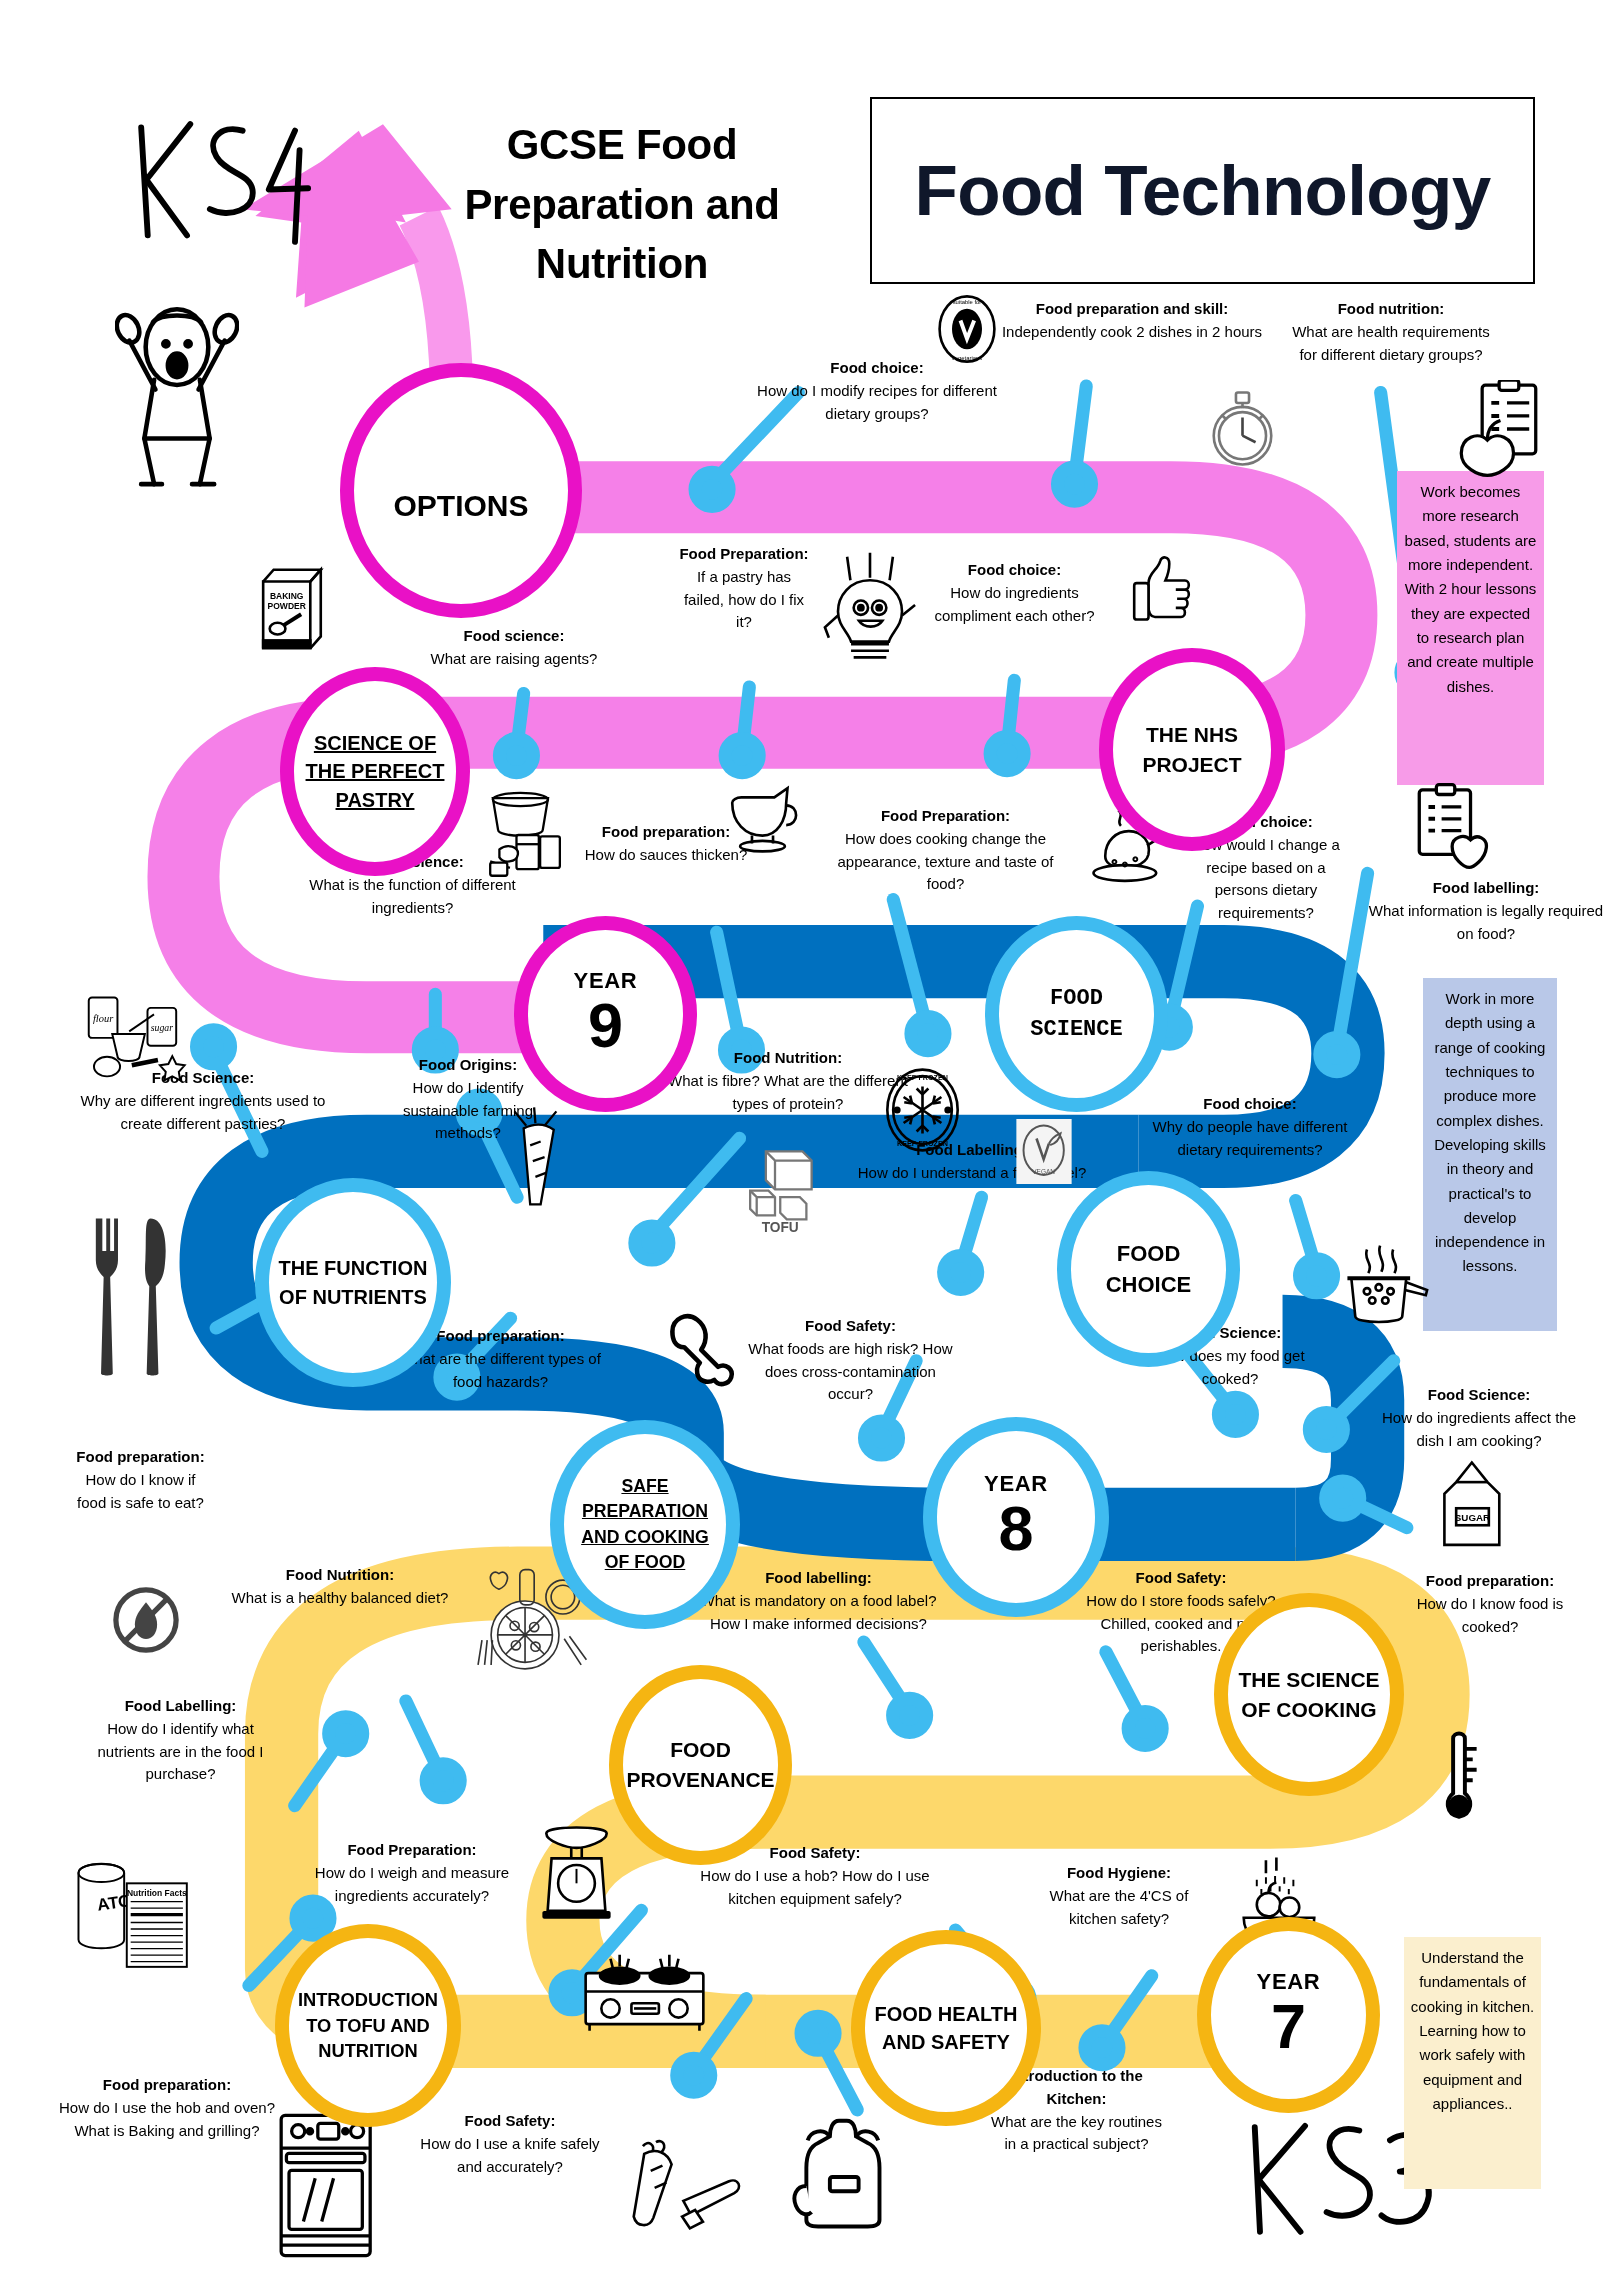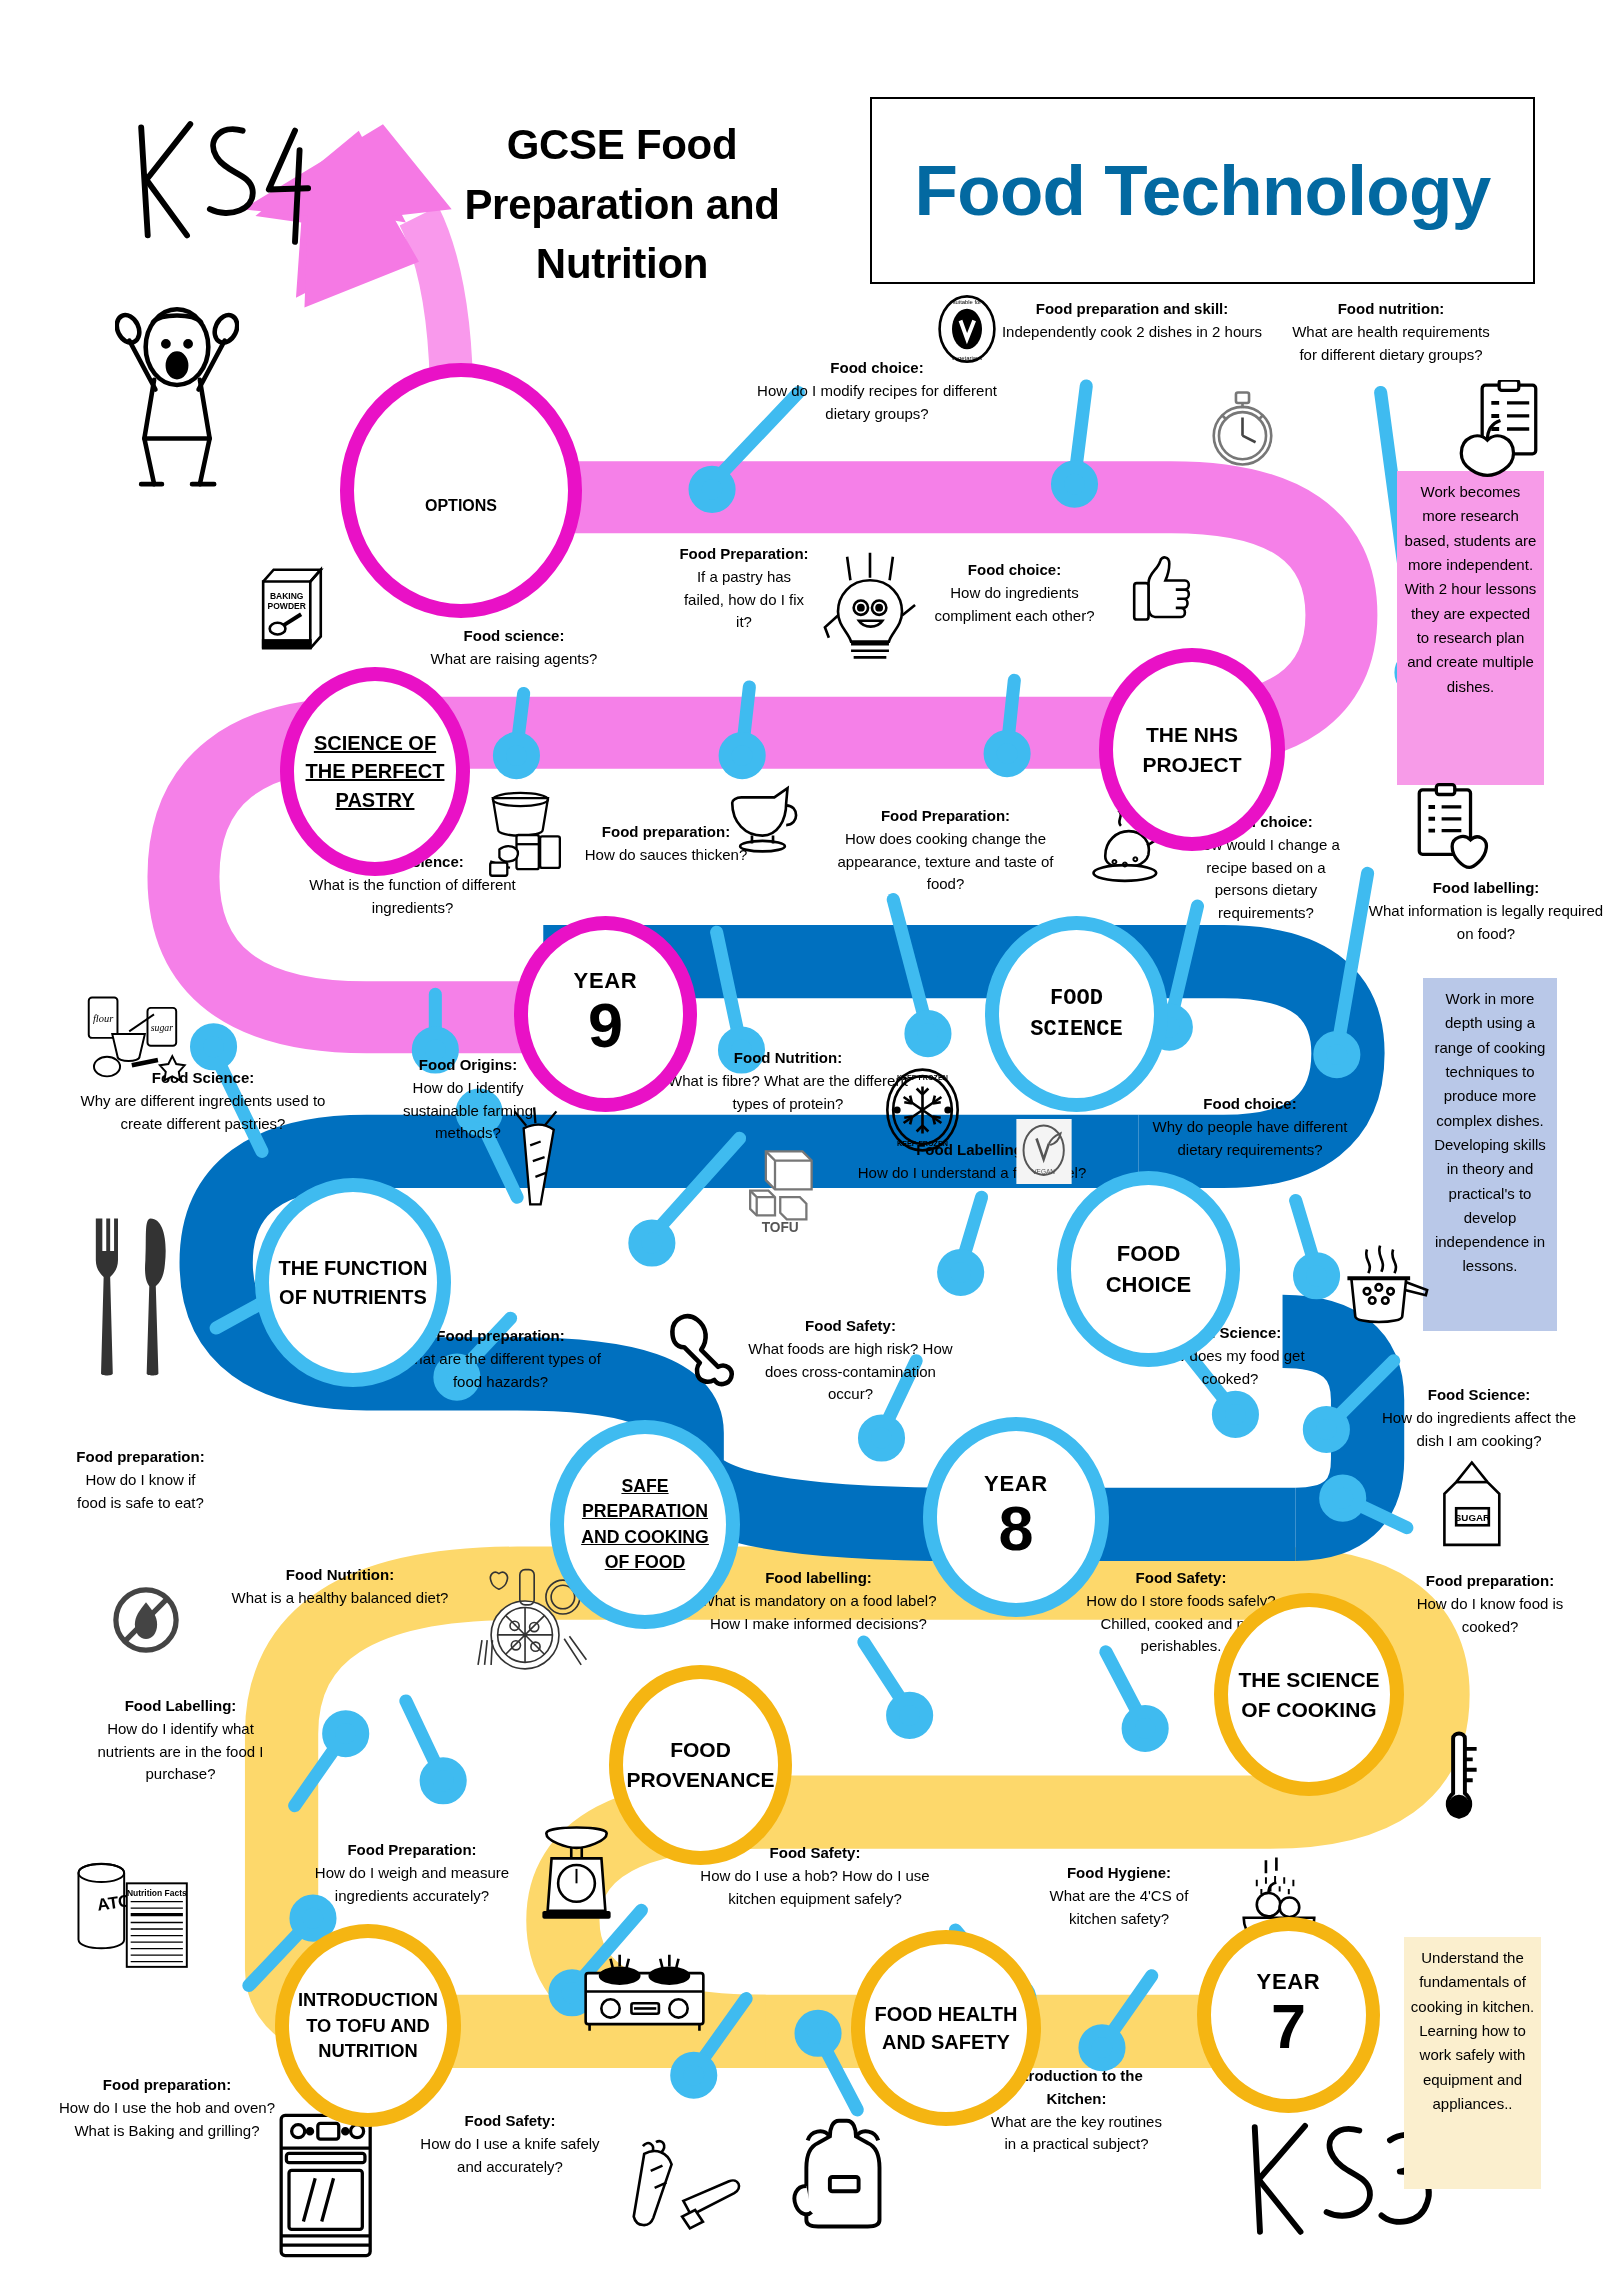--- a/index.html
+++ b/index.html
@@ -27,21 +27,21 @@
     font-size:42px;font-weight:bold;line-height:1.42;text-align:center;
     color:#000;z-index:6;font-family:"Liberation Sans", sans-serif;
     letter-spacing:-0.3px;
   }
   .title-box{
     position:absolute;left:870px;top:97px;width:661px;height:183px;
     border:2.6px solid #000;background:#fff;z-index:6;
     display:flex;align-items:center;justify-content:center;
   }
   .title-box span{
-    font-size:71px;font-weight:bold;color:#0369a1;letter-spacing:-0.7px;
+    font-size:71px;font-weight:bold;color:#0f172a;letter-spacing:-0.7px;
     font-family:"Liberation Sans", sans-serif;
   }
 
   
   .node{
     position:absolute;z-index:7;border-radius:50%;
     background:#fff;display:flex;align-items:center;justify-content:center;
     text-align:center;font-weight:bold;color:#000;
     box-sizing:border-box;
   }
@@ -122,21 +122,21 @@
       <g fill="none" stroke="#000" stroke-width="9" stroke-linecap="round" stroke-linejoin="round">
         <path d="M18 20 L26 180"></path>
         <path d="M95 18 L24 100 L88 180"></path>
         <path d="M178 25 C142 15 122 40 138 65 C154 92 190 92 194 118 C198 148 158 165 128 150"></path>
         <path d="M225 40 C255 20 290 38 272 68 C262 85 240 88 240 88 C270 88 292 105 282 135 C272 168 232 172 212 155"></path>
       </g>
     </svg>
   </div>
 
   <div class="node pink" style="left:340px;top:363px;width:242px;height:255px;">
-    <span style="font-size:16px;margin-top:31px;">OPTIONS</span>
+    <span style="font-size:30px;margin-top:31px;">OPTIONS</span>
   </div>
 
   <div class="node pink" style="left:1099px;top:648px;width:186px;height:203px;">
     <span style="font-size:21px;">THE NHS PROJECT</span>
   </div>
 
   <div class="node pink" style="left:280px;top:667px;width:190px;height:209px;text-decoration:underline;">
     <span style="font-size:20px;">SCIENCE OF THE PERFECT PASTRY</span>
   </div>
 

